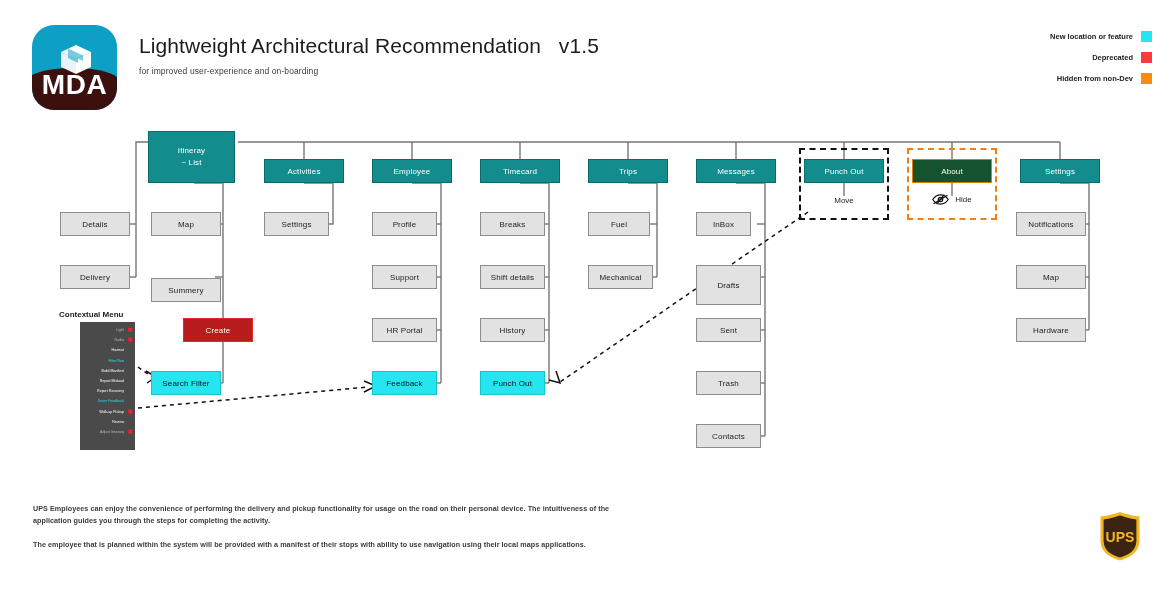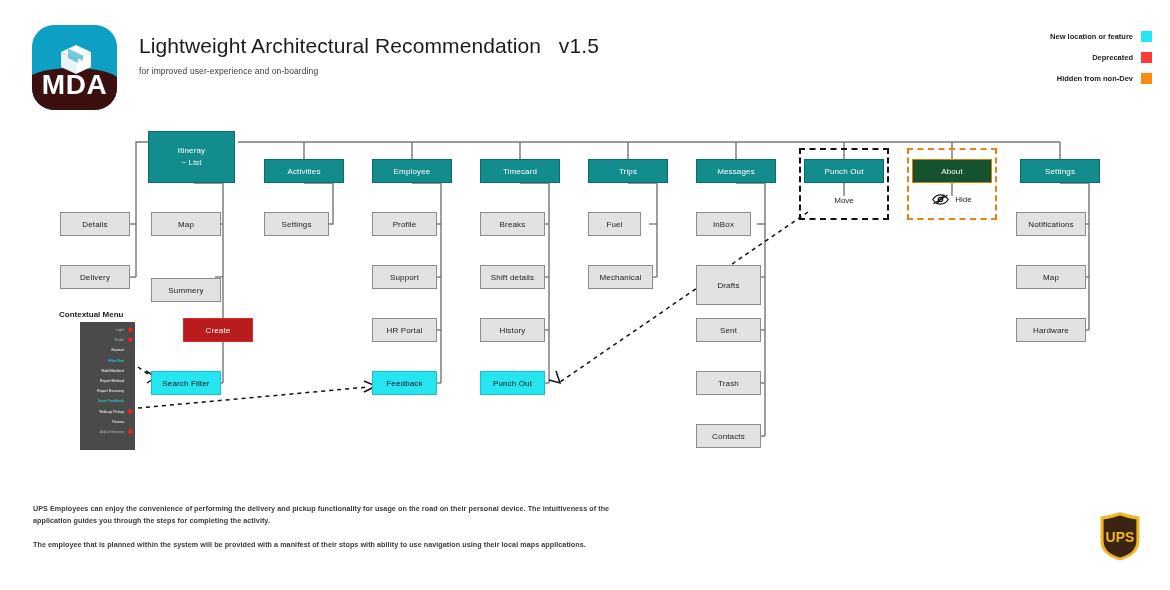--- a/index.html
+++ b/index.html
@@ -308,21 +308,21 @@
   <div class="node" style="left:480px; top:265px; width:65px; height:24px;">
     <span>Shift details</span>
     </div>
   <div class="node" style="left:480px; top:318px; width:65px; height:24px;">
     <span>History</span>
     </div>
   <div class="node cyan" style="left:480px; top:371px; width:65px; height:24px;">
     <span>Punch Out</span>
     </div>
 
-  <div class="node" style="left:588px; top:212px; width:53px; height:24px;">
+  <div class="node" style="left:588px; top:212px; width:62px; height:24px;">
     <span>Fuel</span>
     </div>
   <div class="node" style="left:588px; top:265px; width:65px; height:24px;">
     <span>Mechanical</span>
     </div>
 
   <div class="node" style="left:696px; top:212px; width:55px; height:24px;">
     <span>InBox</span>
     </div>
   <div class="node" style="left:696px; top:265px; width:65px; height:40px;">

